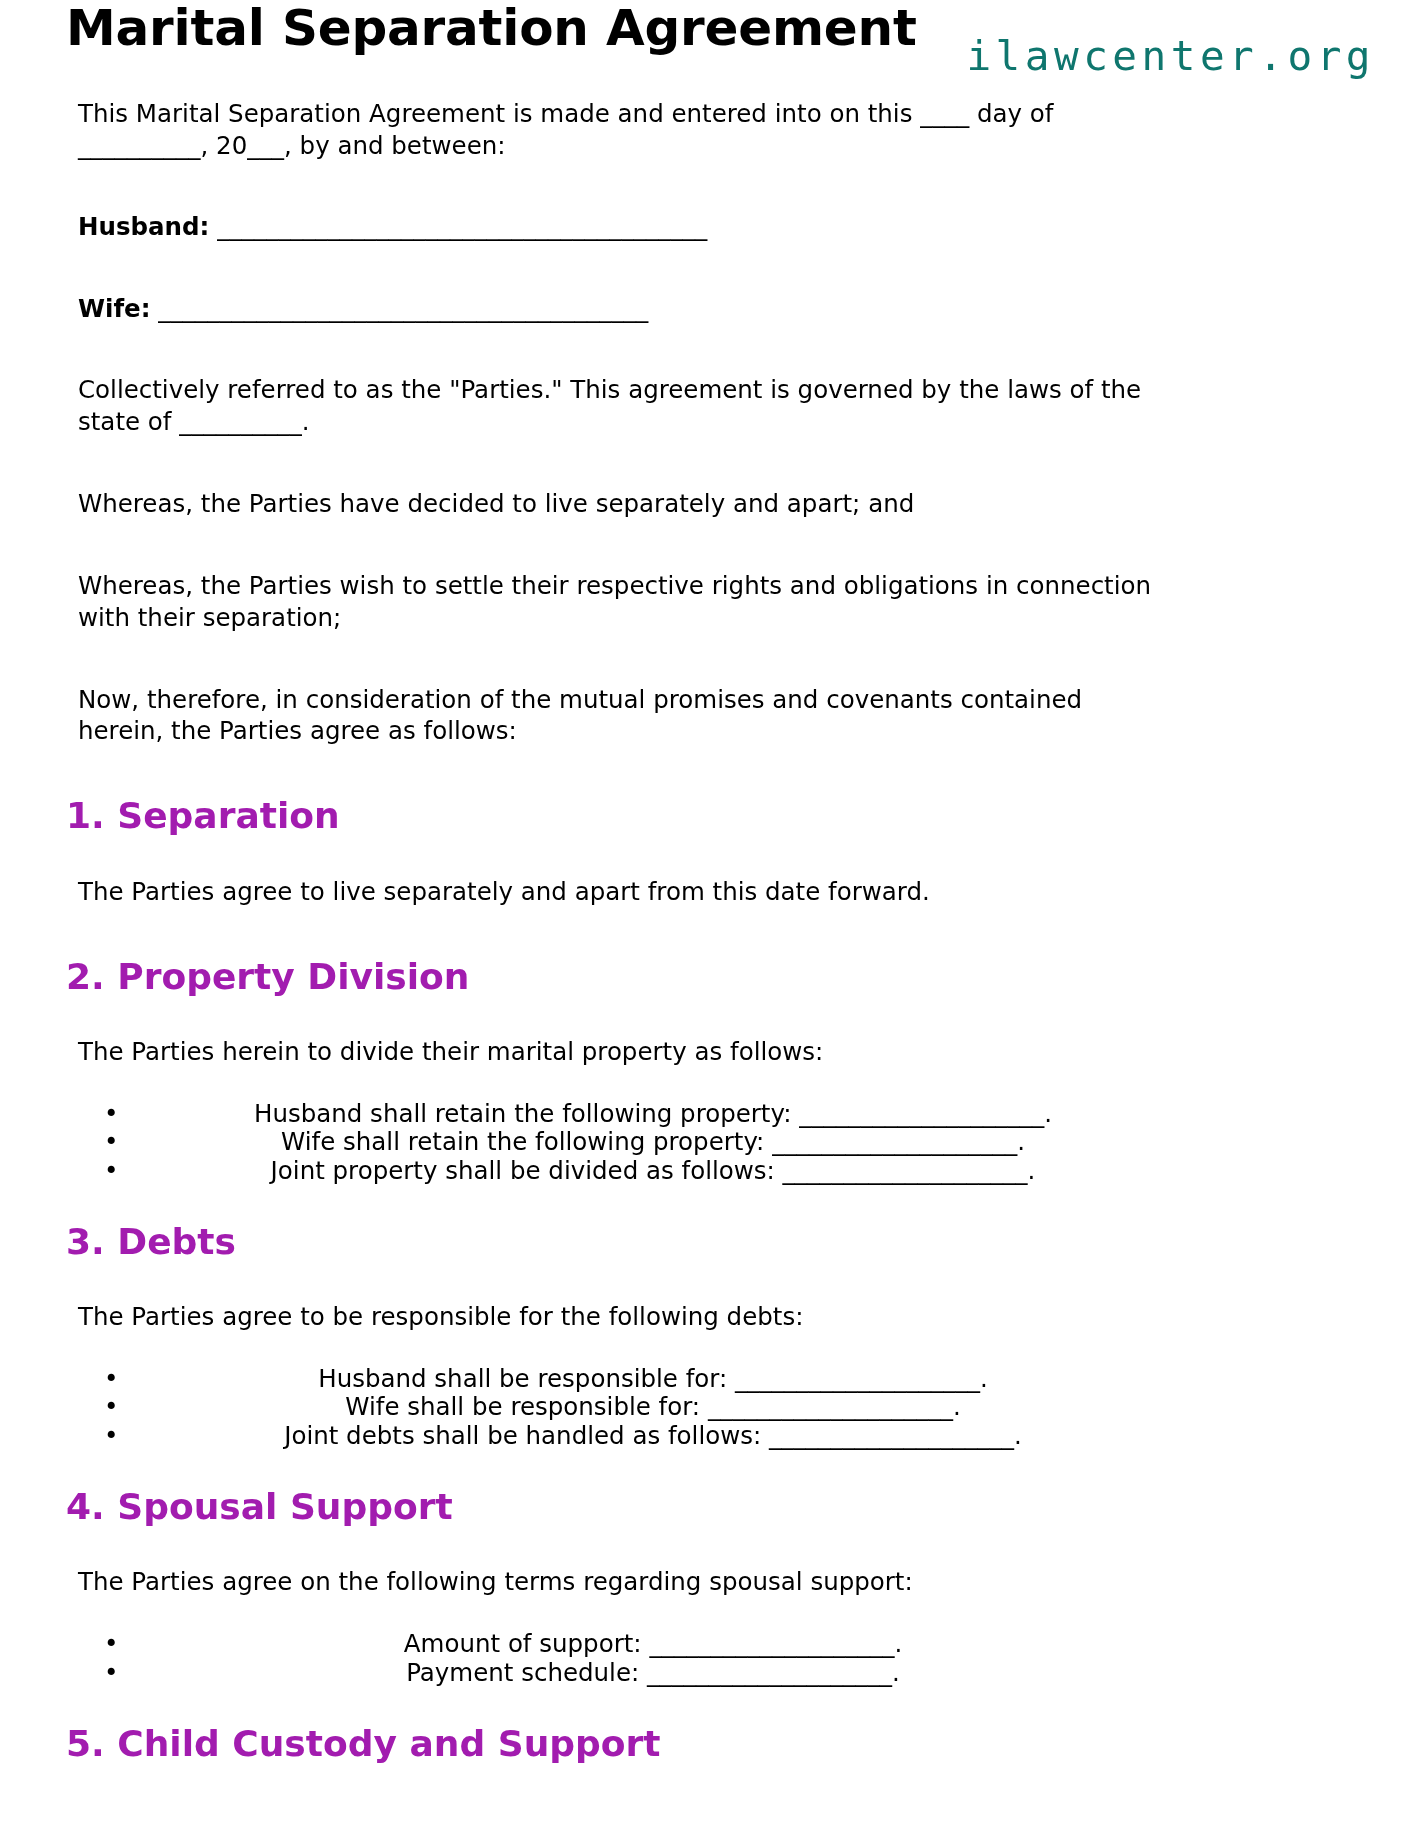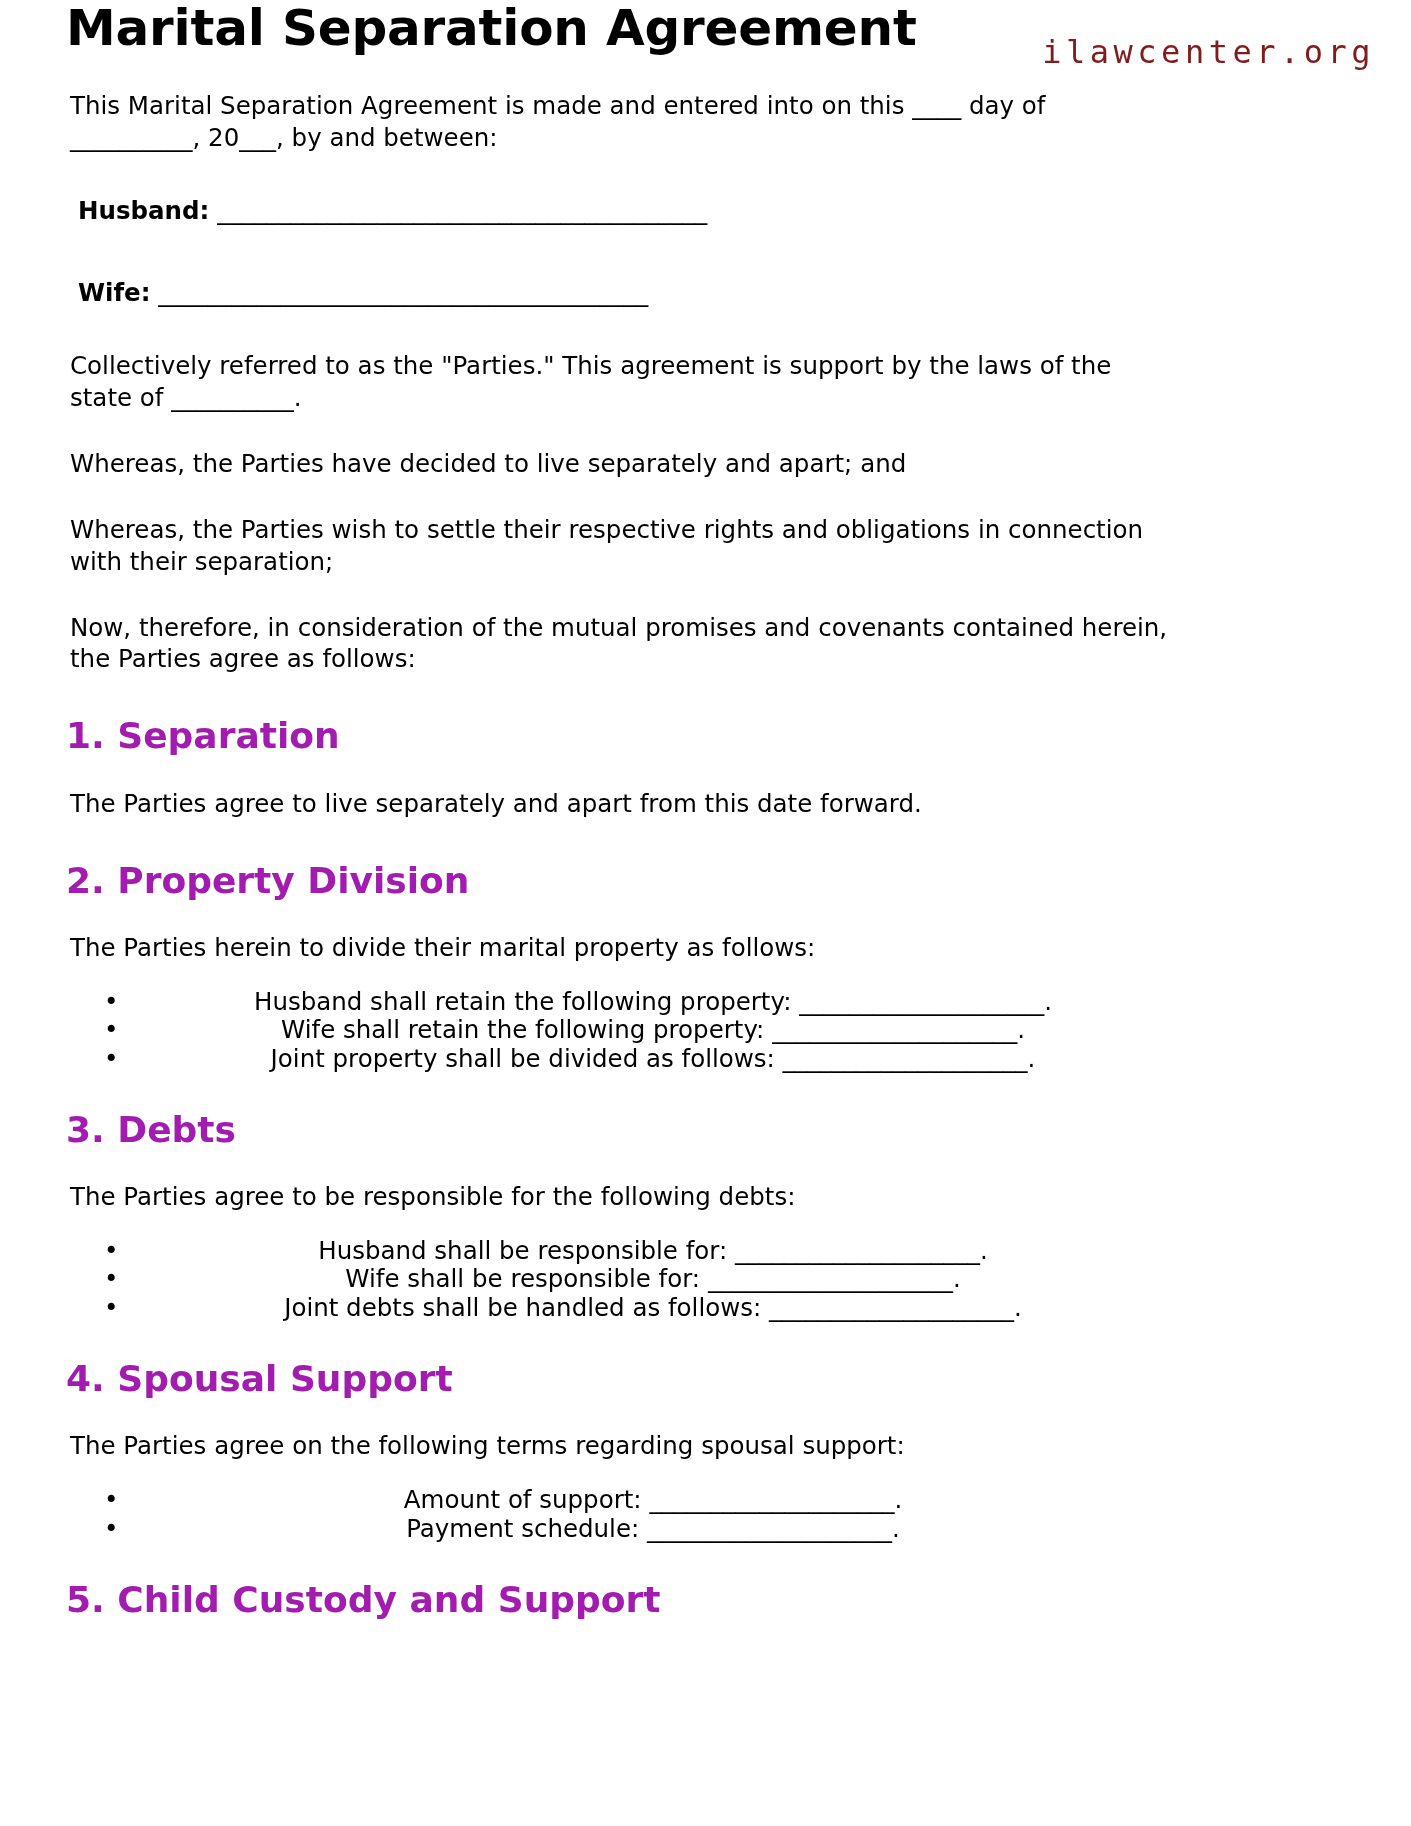--- a/index.html
+++ b/index.html
@@ -17,23 +17,23 @@
     height: 1826px;
     background: #ffffff;
     overflow: hidden;
     box-sizing: border-box;
   }
   .watermark {
     position: absolute;
     top: 36px;
     right: 36px;
     font-family: "DejaVu Sans Mono", monospace;
-    font-size: 32px;
+    font-size: 41px;
     letter-spacing: 4.5px;
-    color: #7f1d1d;
+    color: #0f766e;
     white-space: nowrap;
     line-height: 1;
   }
   .content {
     position: absolute;
     left: 66px;
     top: 0;
     width: 1112px;
   }
   h1.doc-title {
@@ -49,21 +49,21 @@
     font-family: "DejaVu Sans", sans-serif;
     font-weight: bold;
     font-size: 36px;
     line-height: 1.18;
     margin: 0;
     color: #a21caf;
   }
   p.para {
     font-size: 24.5px;
     line-height: 1.30;
-    margin: 4px;
+    margin: 12px;
     color: #000;
   }
   .party-line {
     font-size: 24.5px;
     line-height: 1.30;
     margin: 12px;
     color: #000;
     white-space: nowrap;
   }
   .party-line .label {
@@ -123,21 +123,21 @@
 
     <div class="sp-party"></div>
 
     <div class="party-line">
       <span class="label">Wife:</span>
       <span class="blank">________________________________________</span>
     </div>
 
     <div class="sp-party"></div>
 
-    <p class="para">Collectively referred to as the "Parties." This agreement is support by the laws of the state of __________.</p>
+    <p class="para">Collectively referred to as the "Parties." This agreement is governed by the laws of the state of __________.</p>
     <div class="sp-para"></div>
     <p class="para">Whereas, the Parties have decided to live separately and apart; and</p>
     <div class="sp-para"></div>
     <p class="para">Whereas, the Parties wish to settle their respective rights and obligations in connection with their separation;</p>
     <div class="sp-para"></div>
     <p class="para">Now, therefore, in consideration of the mutual promises and covenants contained herein, the Parties agree as follows:</p>
 
     <div class="sp-head-top"></div>
     <h2 class="section-heading">1. Separation</h2>
     <div class="sp-head-bot"></div>

